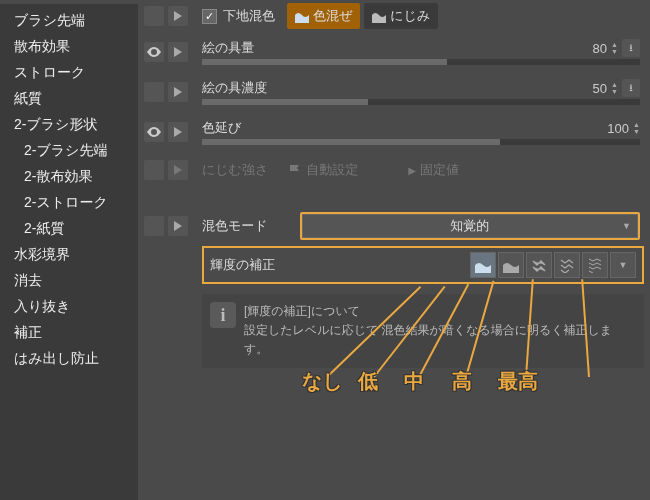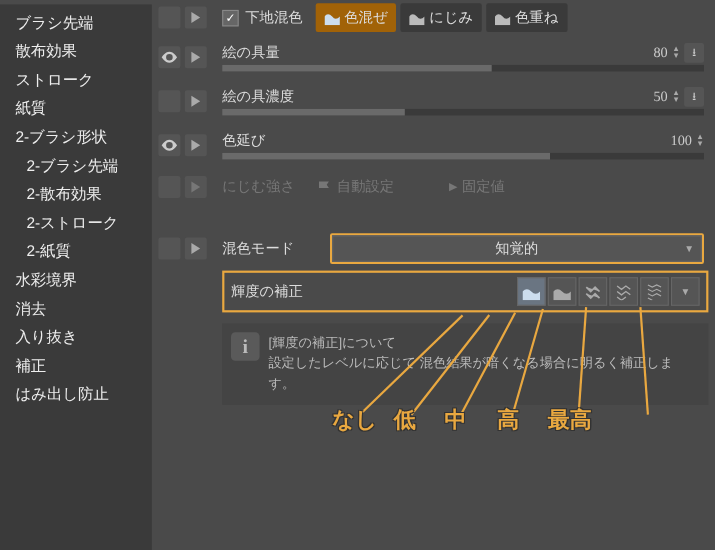--- a/index.html
+++ b/index.html
@@ -21,21 +21,21 @@
 .chk { color: #fff; font-size: 11px; }
 .lbl { margin-right: 12px; }
 .btn { display: flex; align-items: center; padding: 4px 8px; margin-right: 4px; background: #3a3a3a; border-radius: 2px; cursor: pointer; }
 .btn.sel { background: #a16207; }
 .bicon { width: 14px; height: 14px; margin-right: 4px; }
 
 .slider-row .content { flex-direction: column; align-items: stretch; gap: 2px; }
 .srlbl { display: flex; justify-content: space-between; align-items: center; font-size: 13px; }
 .bar { height: 6px; background: #3a3a3a; position: relative; }
 .fill { height: 100%; background: #6a6a6a; }
-.val { display: flex; align-items: center; gap: 4px; color: #ccc; font-family: Liberation Serif, serif; }
+.val { display: flex; align-items: center; gap: 4px; color: #ccc; }
 .spin { display: flex; flex-direction: column; font-size: 7px; line-height: 7px; color: #aaa; }
 .dl { width: 18px; height: 18px; background: #555; border-radius: 2px; display: flex; align-items: center; justify-content: center; color: #ccc; font-size: 10px; }
 
 .disabled { color: #777; }
 .disabled .bicon path { fill: #777; }
 
 .modebox { border: 2px solid #e9a840; border-radius: 2px; padding: 0; margin-left: 20px; }
 .sel-dd { flex: 1; background: #555; height: 24px; display: flex; align-items: center; justify-content: center; position: relative; border: 1px solid #666; }
 .sel-dd .dd { position: absolute; right: 6px; font-size: 9px; color: #aaa; }
 
@@ -88,26 +88,20 @@
             <path fill="#cde" d="M0 14 L0 6 Q3 2 7 6 Q10 10 14 6 L14 14 Z"></path>
           </svg>
         <span>色混ぜ</span>
       </div>
       <div class="btn">
         <svg class="bicon" viewBox="0 0 14 14">
             <path fill="#bbb" d="M0 14 L0 6 Q3 2 7 6 Q10 10 14 6 L14 14 Z"></path>
           </svg>
         <span>にじみ</span>
       </div>
-      <div class="btn">
-        <svg class="bicon" viewBox="0 0 14 14">
-            <path fill="#bbb" d="M0 14 L0 6 Q3 2 7 6 Q10 10 14 6 L14 14 Z"></path>
-          </svg>
-        <span>色重ね</span>
-      </div>
     </div>
   </div>
 
   <div class="row slider-row" style="height:40px">
     <div class="indcol">
       <div class="cell eye">
           <svg viewBox="0 0 16 16">
             <path fill="#ccc" d="M8 3C4 3 1 8 1 8s3 5 7 5 7-5 7-5-3-5-7-5zm0 8a3 3 0 110-6 3 3 0 010 6z"></path>
           </svg>
         </div>

